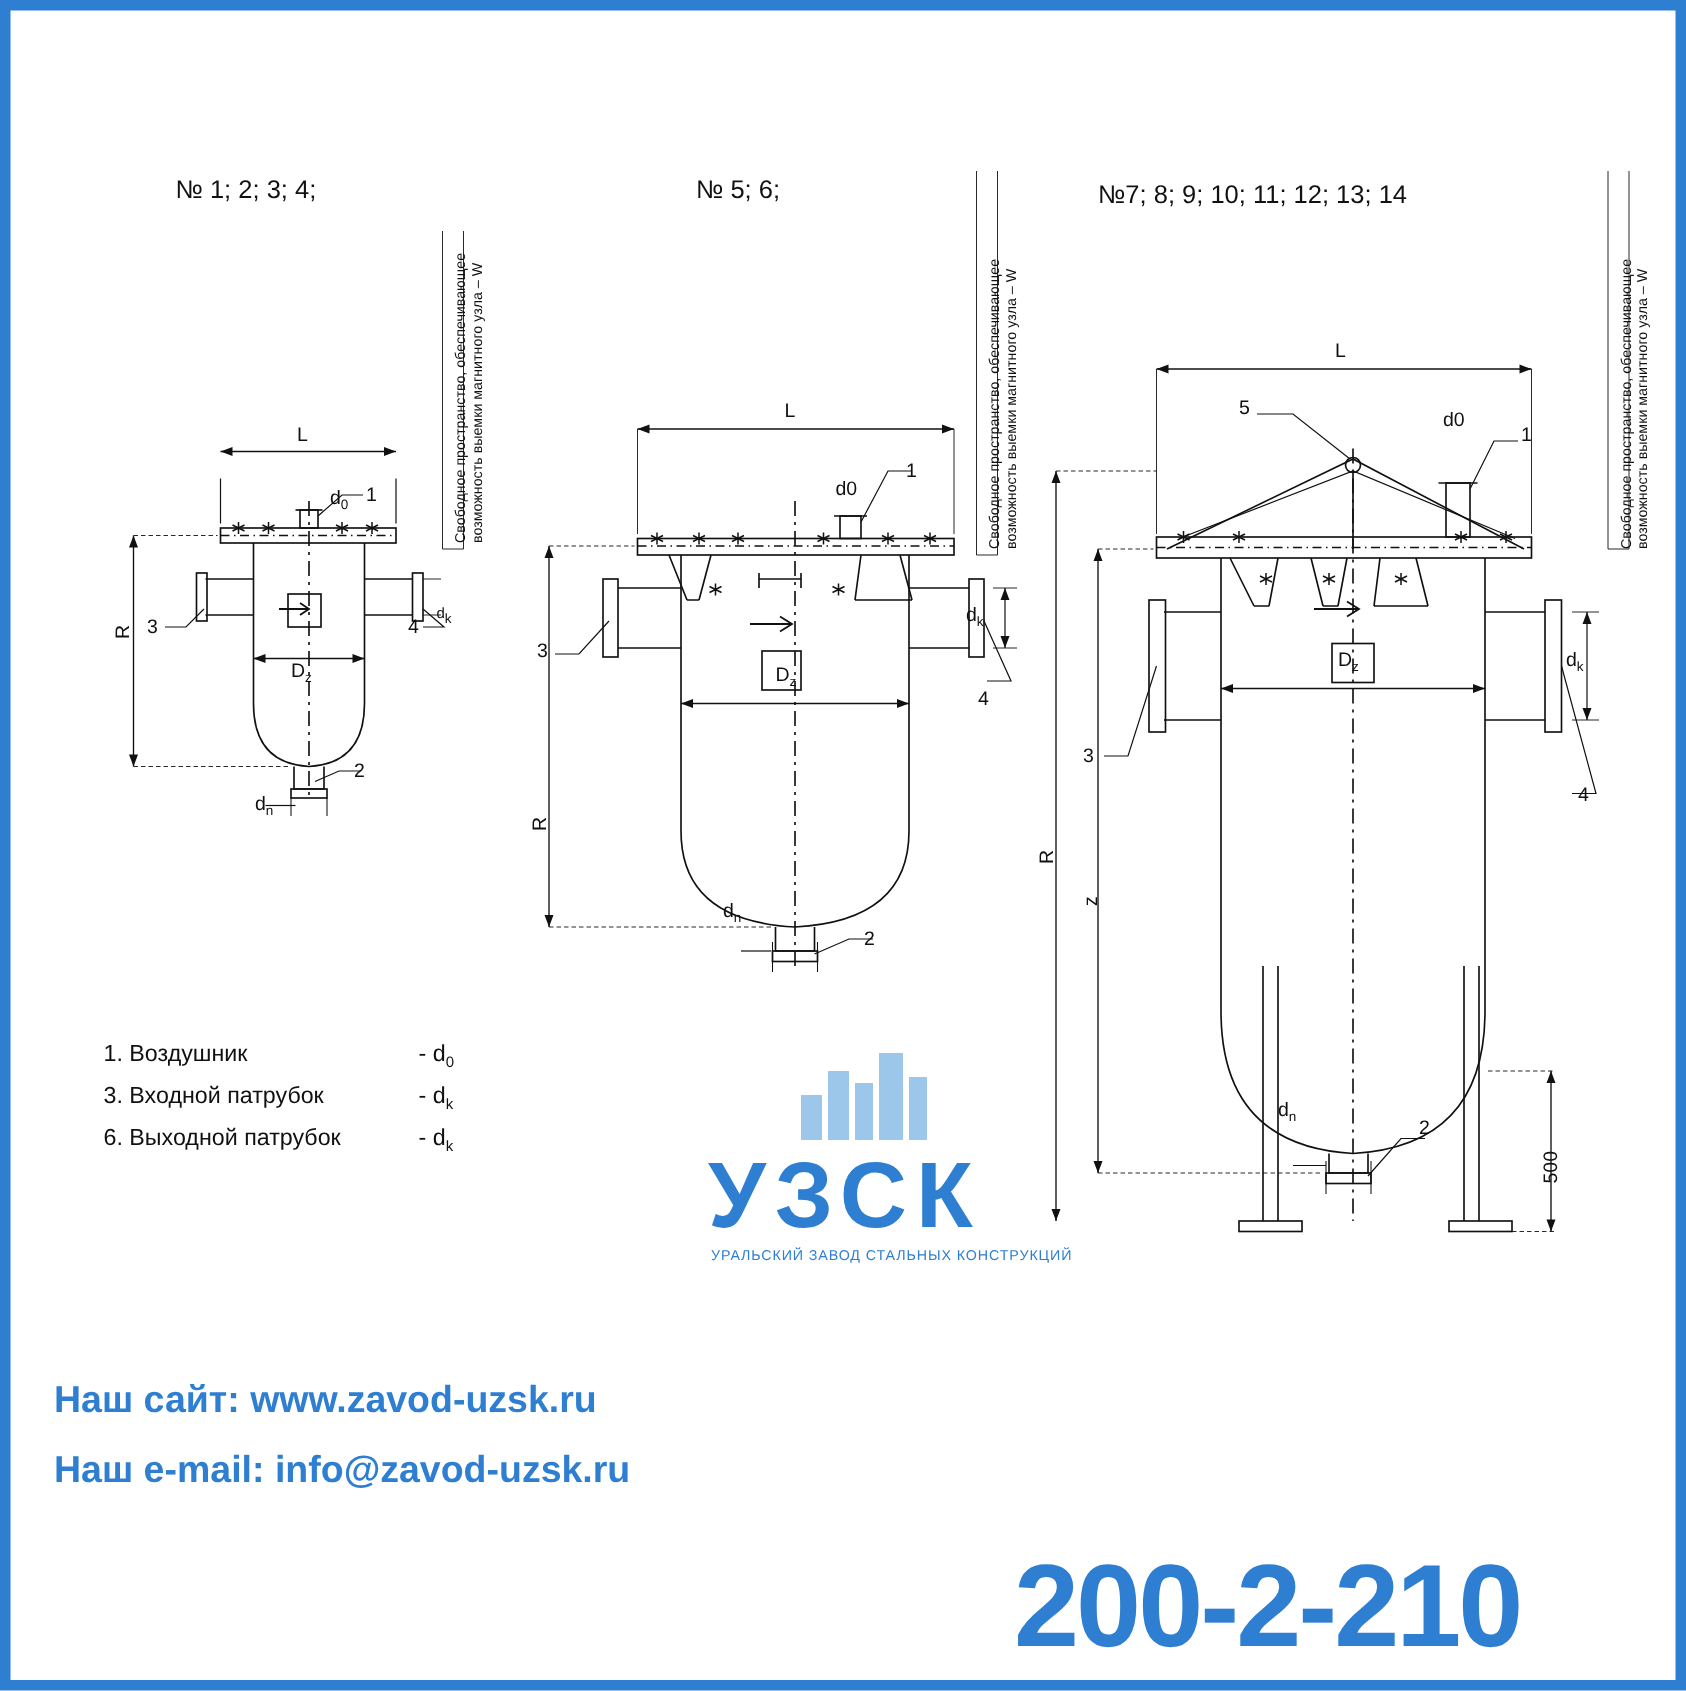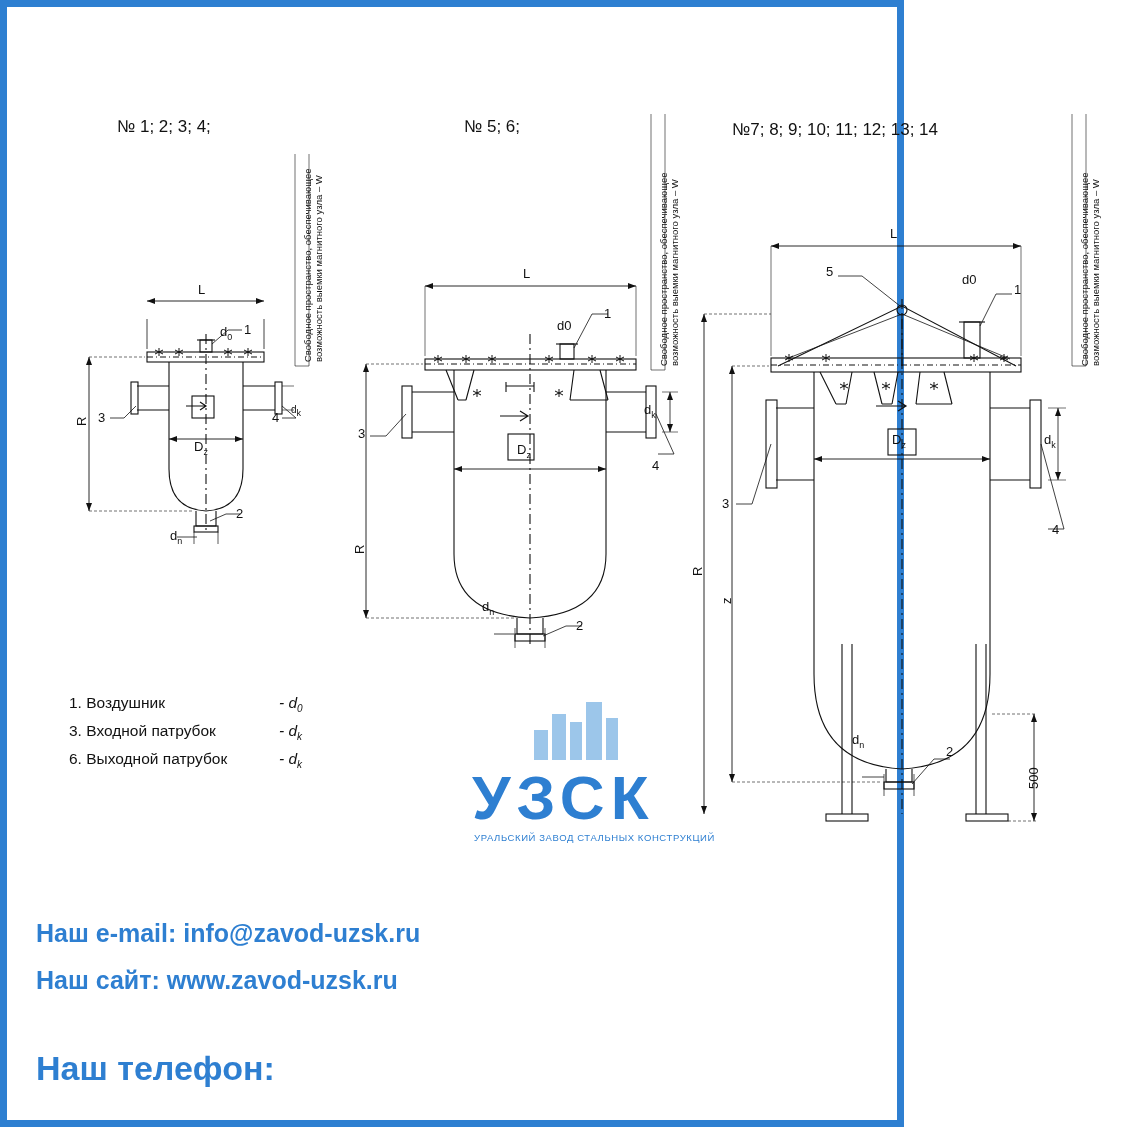--- a/index.html
+++ b/index.html
@@ -4,21 +4,21 @@
 <style>
   html,body{margin:0;padding:0;}
   body{
     width:1124px;height:1127px;
     background:#ffffff;
     font-family:"Liberation Sans", sans-serif;
     position:relative;
     overflow:hidden;
   }
   #frame{
-    position:absolute;left:0;top:0;width:904px;height:1127px;
+    position:absolute;left:0;top:0;width:1124px;height:1127px;
     border:7px solid #2e7fd1;
     box-sizing:border-box;
     background:#fff;
   }
   .stage{
     position:absolute;left:7px;top:7px;width:1110px;height:1113px;
   }
   svg.draw{position:absolute;left:0;top:0;width:1110px;height:1113px;}
 
   .hdr{
@@ -32,21 +32,21 @@
     transform:rotate(-90deg);
     white-space:nowrap;
     line-height:11px;
   }
   .legend{
     position:absolute;left:55px;top:680px;width:330px;
     font-size:15.5px;color:#111;
   }
   .legend .row{display:flex;height:28px;}
   .legend .num{width:210px;}
-  .legend .dash{width:110px;font-style:italic;}
+  .legend .dash{width:110px;}
   .legend sub{font-size:10px;}
 
   .logo{position:absolute;left:458px;top:690px;width:250px;height:150px;}
   .logo .word{
     position:absolute;left:0;top:58px;width:250px;
     font-size:62px;font-weight:bold;color:#2e7fd1;letter-spacing:6px;
     font-family:"Liberation Sans", sans-serif;
   }
   .logo .sub{
     position:absolute;left:2px;top:128px;width:250px;
@@ -365,27 +365,27 @@
           <rect x="52" y="6" width="16" height="58"></rect>
           <rect x="72" y="22" width="12" height="42"></rect>
         </g>
       </svg>
       <div class="word">УЗСК</div>
       <div class="sub">УРАЛЬСКИЙ ЗАВОД СТАЛЬНЫХ КОНСТРУКЦИЙ</div>
     </div>
 
     <div class="contact">
       <div class="c-line">
+        <span class="lbl">Наш сайт:</span>
+        <span class="val">www.zavod-uzsk.ru</span>
+      </div>
+      <div class="c-line">
         <span class="lbl">Наш e-mail:</span>
         <span class="val">info@zavod-uzsk.ru</span>
       </div>
-      <div class="c-line">
-        <span class="lbl">Наш сайт:</span>
-        <span class="val">www.zavod-uzsk.ru</span>
-      </div>
     </div>
 
     <div class="phoneblock">
-      <span class="phone-label">Наш телефон:</span>
+      <span class="phone-num">200-2-210</span>
     </div>
 
   </div>
 </div>
 
 </body></html>

